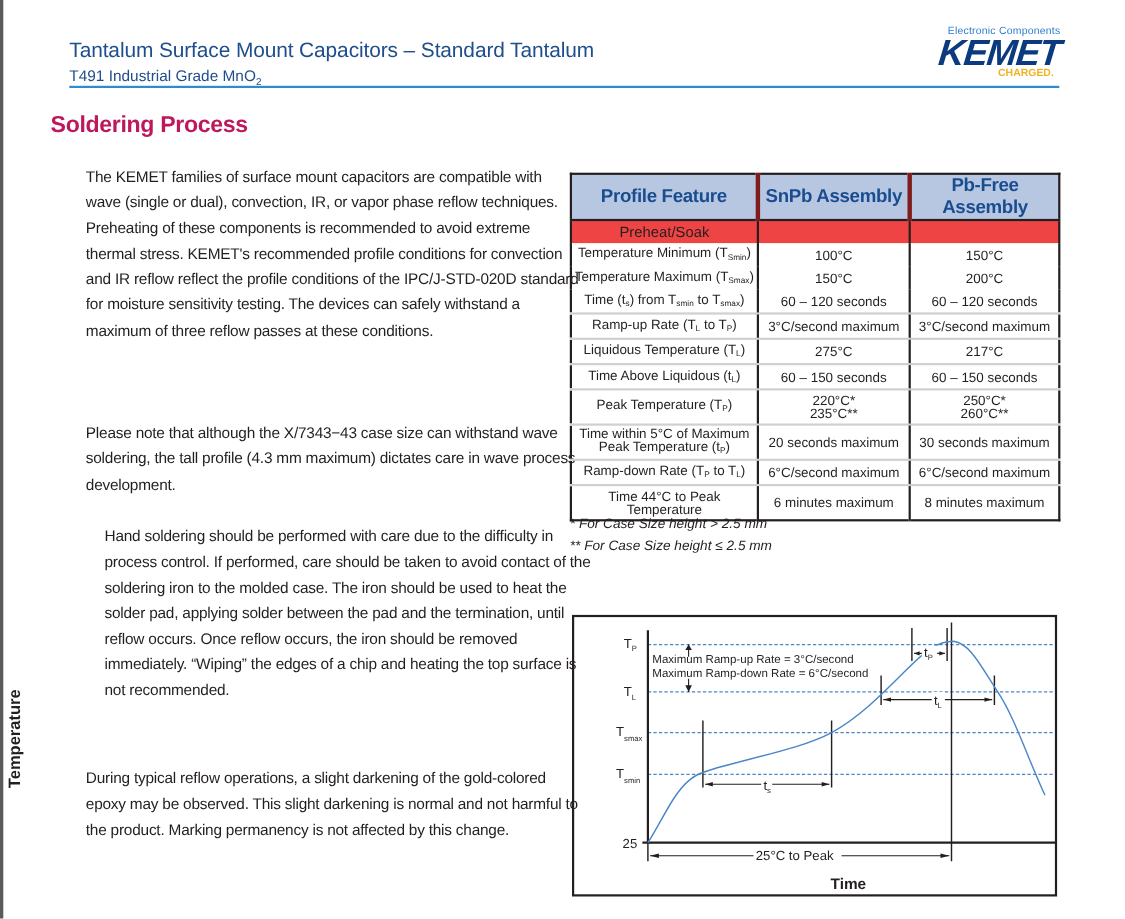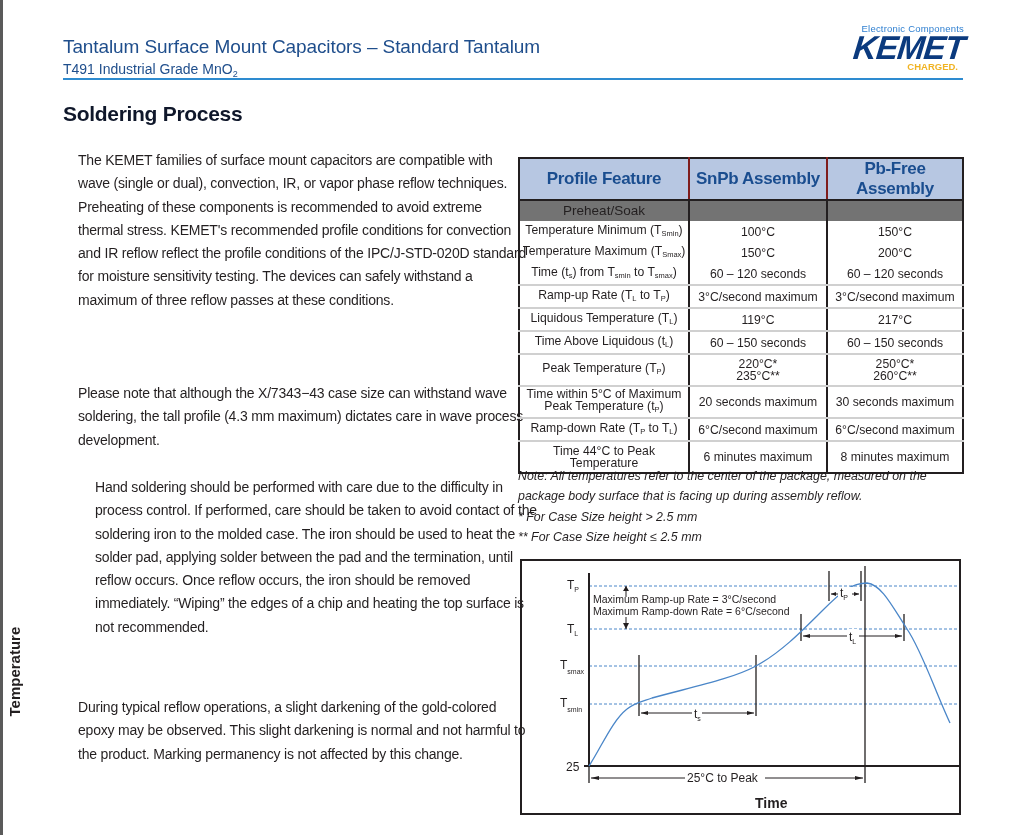--- a/index.html
+++ b/index.html
@@ -27,50 +27,50 @@
     background: #2e8bd0;
   }
   .logo { position: absolute; left: 840px; top: 24px; width: 124px; text-align: right; }
   .logo-tag { font-size: 9.5px; color: #2e7fd0; font-weight: normal; letter-spacing: 0.2px; line-height: 10px; }
   .logo-main {
     font-size: 33px; font-weight: bold; font-style: italic; color: #0b3a7e;
     letter-spacing: -1px; line-height: 28px; transform: skewX(-6deg);
   }
   .logo-charged { font-size: 9.5px; color: #f0b323; font-weight: bold; line-height: 10px; margin-right: 6px; }
   .page-title {
-    position: absolute; left: 63px; top: 102px;
-    font-size: 21px; font-weight: bold; color: #0f172a; letter-spacing: -0.3px;
+    position: absolute; left: 46px; top: 102px;
+    font-size: 21px; font-weight: bold; color: #be185d; letter-spacing: -0.3px;
   }
   .body-text {
     position: absolute; left: 78px; width: 450px;
     font-size: 14px; line-height: 23.3px; color: #231f20; letter-spacing: -0.2px;
   }
   #p1 { top: 149px; }
   #p2 { top: 382px; }
   #p3 { top: 476px; margin-left: 17px; }
   #p4 { top: 685px; margin-top: 11px; }
 
   
   .profile-table {
     position: absolute; left: 518px; top: 157px; width: 446px;
     border-collapse: collapse; border: 2px solid #231f20;
     font-size: 12.2px; color: #231f20;
   }
   .profile-table th {
     background: #b7c7e2; color: #1a4d8f; font-size: 17px; font-weight: bold;
-    height: 28px; padding: 0; border-right: 2px solid #7f1d1d; border-bottom: 2px solid #231f20;
+    height: 28px; padding: 0; border-right: 4px solid #7f1d1d; border-bottom: 2px solid #231f20;
     letter-spacing: -0.3px;
   }
   .profile-table th:last-child { border-right: none; }
   .profile-table td {
     text-align: center; padding: 0 1px; height: 21px; line-height: 12px;
     border-right: 2px solid #231f20; border-bottom: 2px solid #d0d0d0;
   }
   .profile-table td:last-child { border-right: none; }
-  .profile-table tr.section td { background: #737373; font-size: 13.5px; height: 20px; }
+  .profile-table tr.section td { background: #ef4444; font-size: 13.5px; height: 20px; }
   .profile-table tr.tall td { height: 30px; }
   .profile-table tr.nob td { border-bottom: none; }
   .profile-table tr:last-child td { border-bottom: none; }
   .profile-table td.feat { width: 166px; }
   .profile-table td.snpb { width: 134px; }
   .profile-table sub { font-size: 7.5px; vertical-align: -2px; }
 
   .note {
     position: absolute; left: 518px; top: 466px; width: 450px;
     font-size: 12.4px; line-height: 20.3px; font-style: italic; color: #231f20;
@@ -137,21 +137,21 @@
       <td>60 – 120 seconds</td>
       <td>60 – 120 seconds</td>
     </tr>
     <tr>
       <td class="feat"><span>Ramp-up Rate (T</span><sub>L</sub><span> to T</span><sub>P</sub><span>)</span></td>
       <td>3°C/second maximum</td>
       <td>3°C/second maximum</td>
     </tr>
     <tr>
       <td class="feat"><span>Liquidous Temperature (T</span><sub>L</sub><span>)</span></td>
-      <td>119°C</td>
+      <td>275°C</td>
       <td>217°C</td>
     </tr>
     <tr>
       <td class="feat"><span>Time Above Liquidous (t</span><sub>L</sub><span>)</span></td>
       <td>60 – 150 seconds</td>
       <td>60 – 150 seconds</td>
     </tr>
     <tr class="tall">
       <td class="feat"><span>Peak Temperature (T</span><sub>P</sub><span>)</span></td>
       <td>
@@ -181,21 +181,20 @@
           <div>Time 44°C to Peak</div>
           <div>Temperature</div>
         </td>
       <td>6 minutes maximum</td>
       <td>8 minutes maximum</td>
     </tr>
   </tbody>
 </table>
 
 <div class="note">
-  <div>Note: All temperatures refer to the center of the package, measured on the package body surface that is facing up during assembly reflow.</div>
   <div>* For Case Size height &gt; 2.5 mm</div>
   <div>** For Case Size height ≤ 2.5 mm</div>
 </div>
 
 <div class="chart-box">
   <svg width="441" height="256" viewBox="0 0 441 256">
 
     <g stroke="#4a86c8" stroke-width="1" stroke-dasharray="3,2" fill="none">
       <line x1="67" y1="25" x2="437" y2="25"></line>
       <line x1="67" y1="68" x2="437" y2="68"></line>

